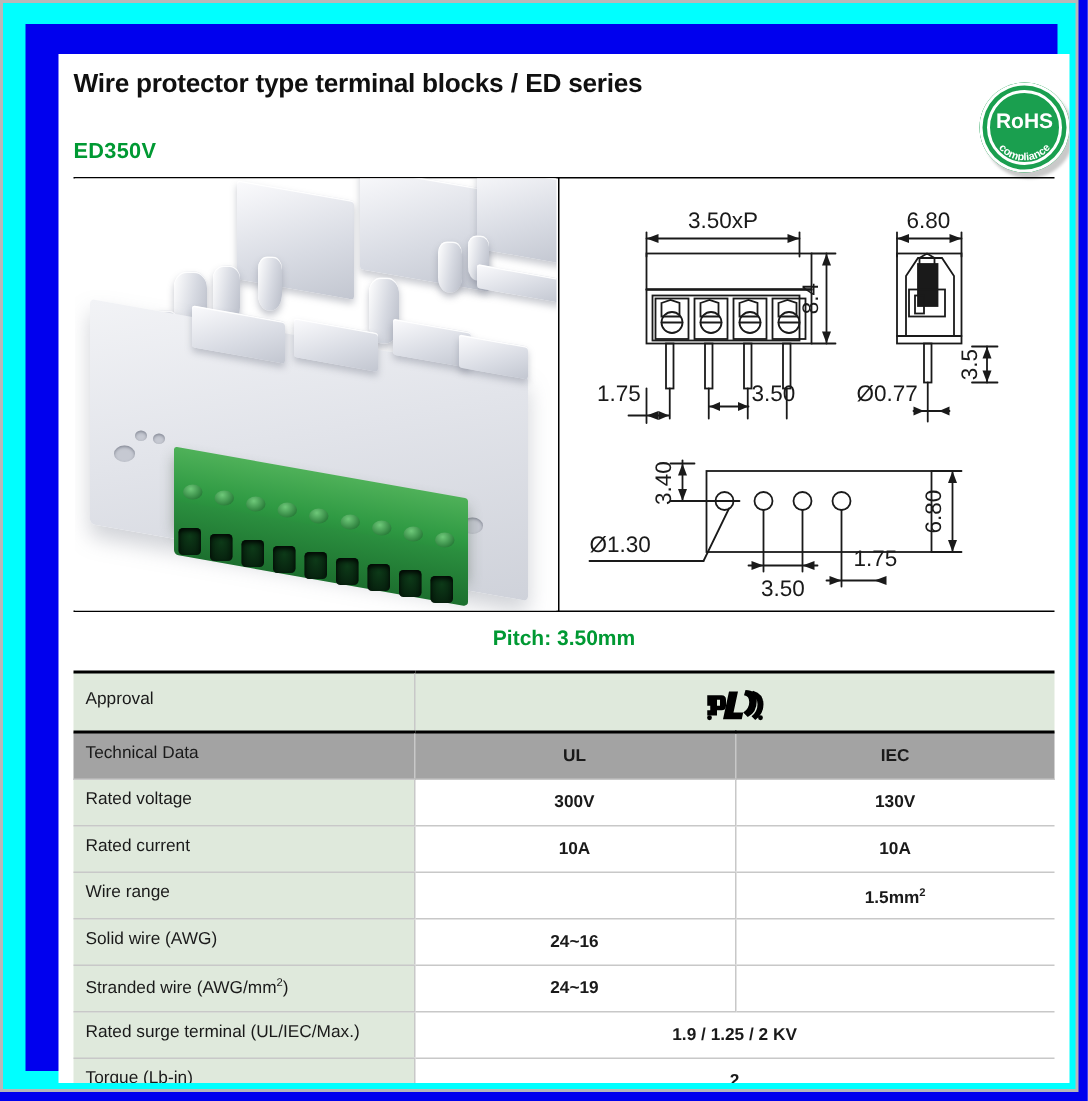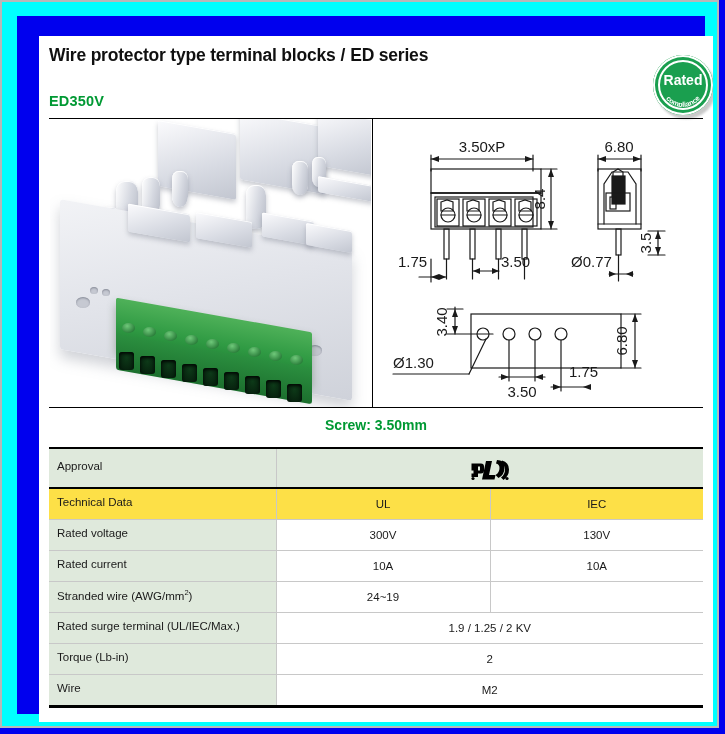--- a/index.html
+++ b/index.html
@@ -149,23 +149,23 @@
     border-collapse:collapse;
     table-layout:fixed;
   }
   .spec td{
     height:26px;
     font-size:11.5px;color:#1a1a1a;
     padding:0 0 4px 8px;
     border-bottom:1px solid #c8c8c8;
     vertical-align:middle;
   }
-  .spec td.c{ text-align:center; padding:0; }
+  .spec td.c{ text-align:center; padding:0;font-weight:bold; }
   .spec .lbl{ background:#dfe9dc; }
-  .spec .hdrow td{ background:#fde047; }
+  .spec .hdrow td{ background:#a3a3a3; }
   .spec .approval td{ background:#dfe9dc; height:34px; }
   .spec tr.approval td{ border-bottom:2px solid #000; }
   .spec tr.hdrow td{ border-bottom:1px solid #c8c8c8; }
   .spec .vl{ border-left:1px solid #c8c8c8; }
   .spec tr:last-child td{ border-bottom:3px solid #000; }
   .spec .topline td{ border-top:2px solid #000; }
   sup{ font-size:7.5px; vertical-align:super; }
 
   
   .ulmark{
@@ -185,21 +185,21 @@
           <div class="title">
             <span>Wire protector type terminal blocks</span><span class="slash">/</span><span>ED series</span>
           </div>
 
           <div class="model">ED350V</div>
 
           <div class="rohs">
             <div class="shadow"></div>
             <div class="ring"></div>
             <div class="inner"></div>
-            <div class="rohs-text">Rated</div>
+            <div class="rohs-text">RoHS</div>
             <div class="comp-wrap">
               <svg width="60" height="26" viewBox="0 0 60 26" style="position:absolute;left:0;top:-6px;">
                 <defs>
                     <path id="arcp" d="M 8,4 A 22,22 0 0 0 52,4"></path>
                   </defs>
                 <text font-family="Liberation Sans, sans-serif" font-size="7.2" font-weight="bold" fill="#ffffff">
                   <textPath href="#arcp" startOffset="50%" text-anchor="middle">compliance</textPath>
                 </text>
               </svg>
             </div>
@@ -391,21 +391,21 @@
                 <line x1="188" y1="221" x2="188" y2="272"></line>
                 <line x1="178" y1="268" x2="216" y2="268"></line>
                 <path d="M188 268 l-8 -3 l0 6 z" fill="#1a1a1a" stroke="none"></path>
                 <path d="M210 268 l8 -3 l0 6 z" fill="#1a1a1a" stroke="none"></path>
                 <text x="196" y="258" stroke="none" fill="#1a1a1a">1.75</text>
 
               </g>
             </svg>
           </div>
 
-          <div class="pitch">Screw: 3.50mm</div>
+          <div class="pitch">Pitch: 3.50mm</div>
 
           <table class="spec">
             <colgroup>
               <col style="width:227px;">
               <col style="width:214px;">
               <col style="width:213px;">
             </colgroup>
             <tbody>
               <tr class="approval topline">
                 <td class="lbl">Approval</td>
@@ -437,21 +437,31 @@
                 <td class="c vl">300V</td>
                 <td class="c vl">130V</td>
               </tr>
 
               <tr>
                 <td class="lbl">Rated current</td>
                 <td class="c vl">10A</td>
                 <td class="c vl">10A</td>
               </tr>
 
-
+              <tr>
+                <td class="lbl">Wire range</td>
+                <td class="c vl"></td>
+                <td class="c vl"><span>1.5mm</span><sup>2</sup></td>
+              </tr>
+
+              <tr>
+                <td class="lbl">Solid wire (AWG)</td>
+                <td class="c vl">24~16</td>
+                <td class="c vl"></td>
+              </tr>
 
               <tr>
                 <td class="lbl"><span>Stranded wire (AWG/mm</span><sup>2</sup><span>)</span></td>
                 <td class="c vl">24~19</td>
                 <td class="c vl"></td>
               </tr>
 
               <tr>
                 <td class="lbl">Rated surge terminal (UL/IEC/Max.)</td>
                 <td class="c vl" colspan="2">1.9 / 1.25 / 2 KV</td>

